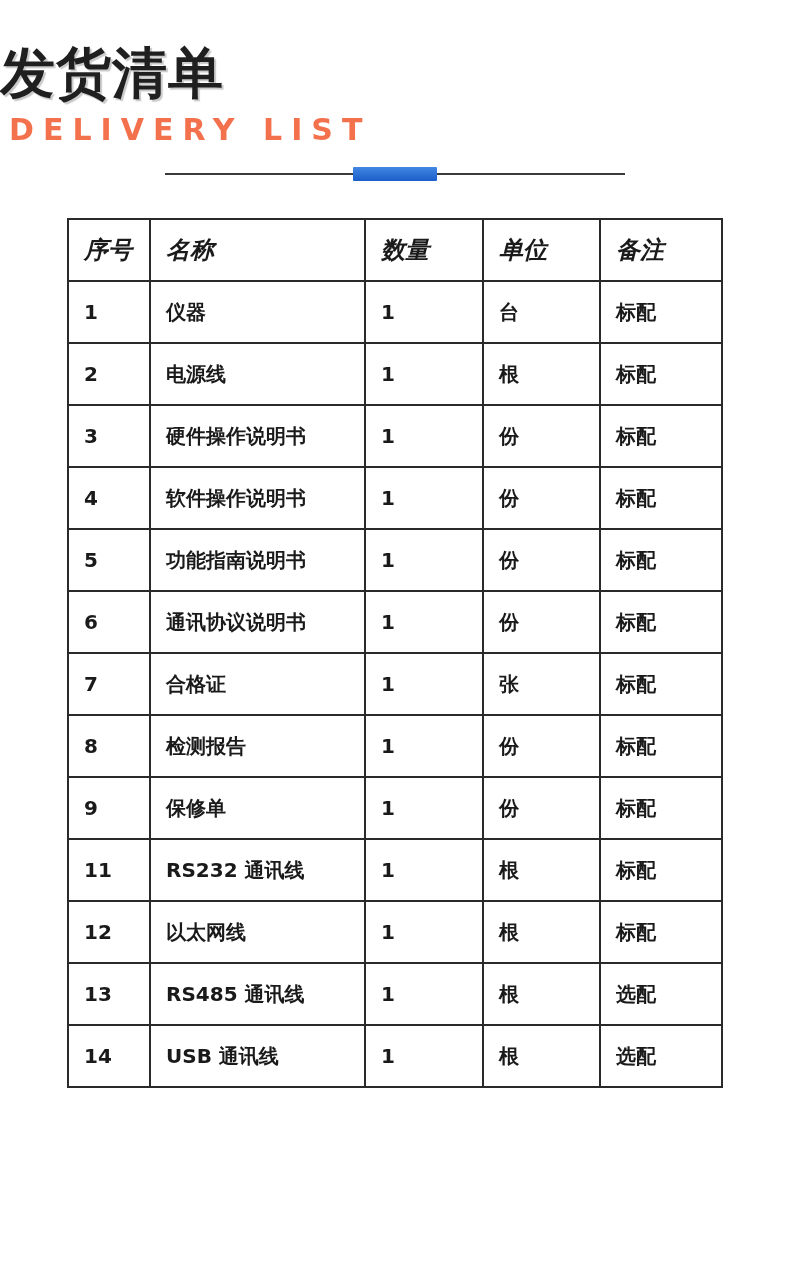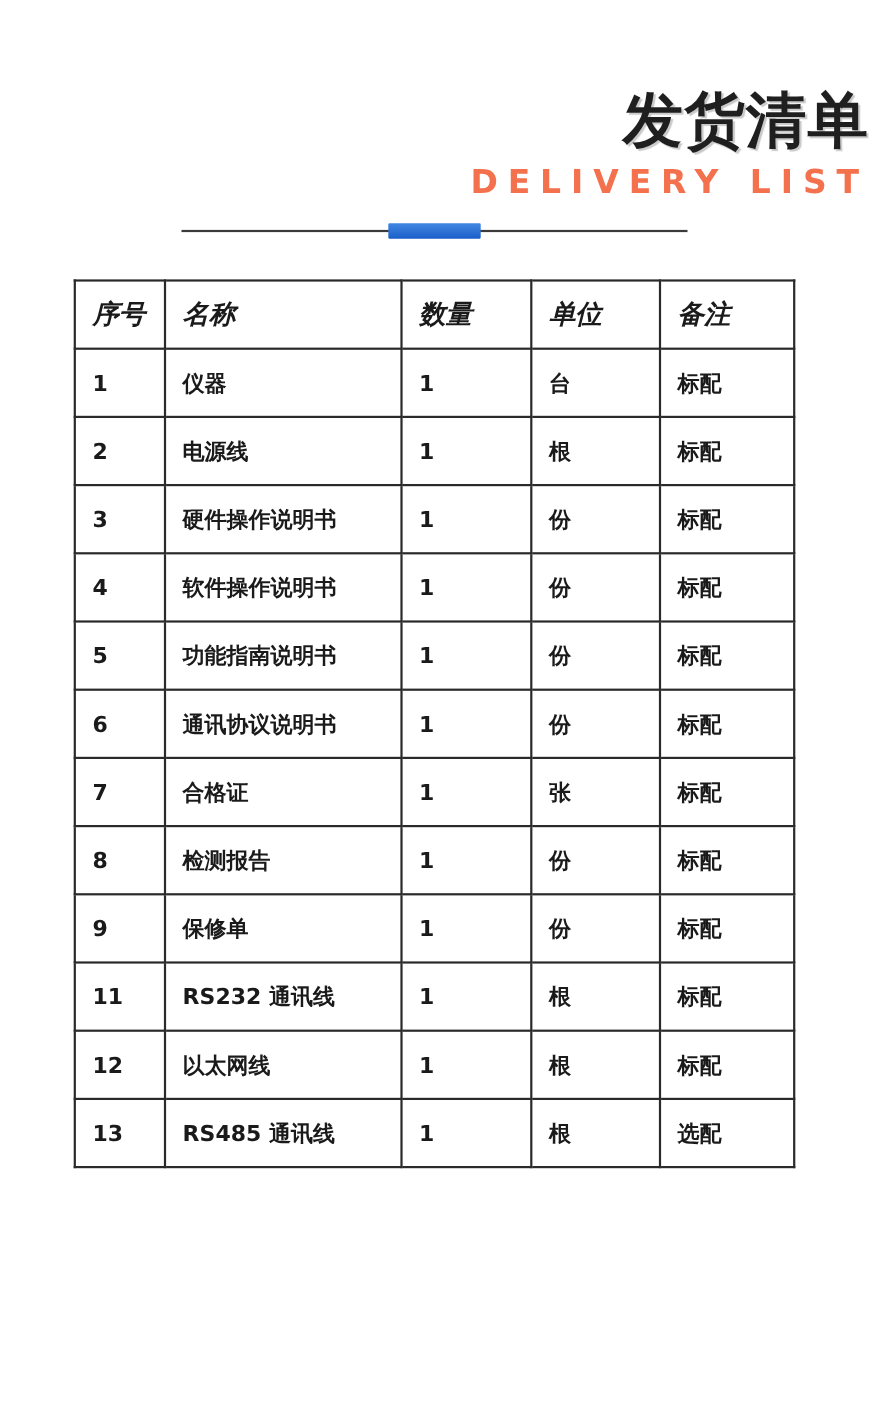--- a/index.html
+++ b/index.html
@@ -10,22 +10,21 @@
   body {
     width: 790px;
     height: 1278px;
     position: relative;
     overflow: hidden;
   }
 
   
   .header {
     padding-top: 44px;
-    text-align: right;
-    margin-top: 36px;
+    text-align: left;
   }
   .title {
     font-size: 55px;
     line-height: 58px;
     font-weight: bold;
     color: #1f1f1f;
     letter-spacing: 1px;
     text-shadow: 2px 2px 1px #c9c9c9;
   }
   .subtitle {
@@ -197,14 +196,21 @@
         <td>根</td>
         <td>标配</td>
       </tr>
       <tr>
         <td>13</td>
         <td>RS485 通讯线</td>
         <td>1</td>
         <td>根</td>
         <td>选配</td>
       </tr>
+      <tr>
+        <td>14</td>
+        <td>USB 通讯线</td>
+        <td>1</td>
+        <td>根</td>
+        <td>选配</td>
+      </tr>
     </tbody>
 </table>
 
 </body></html>

